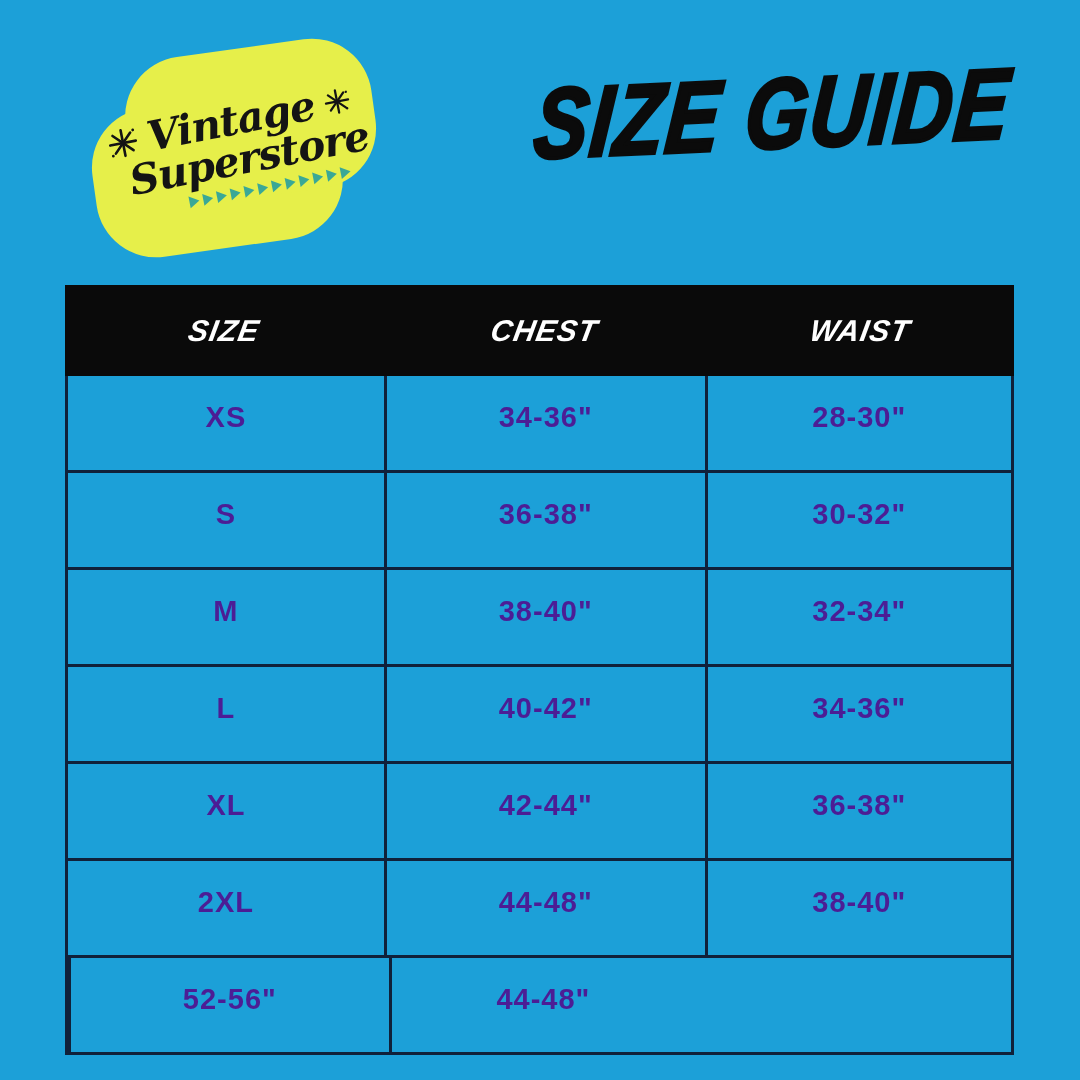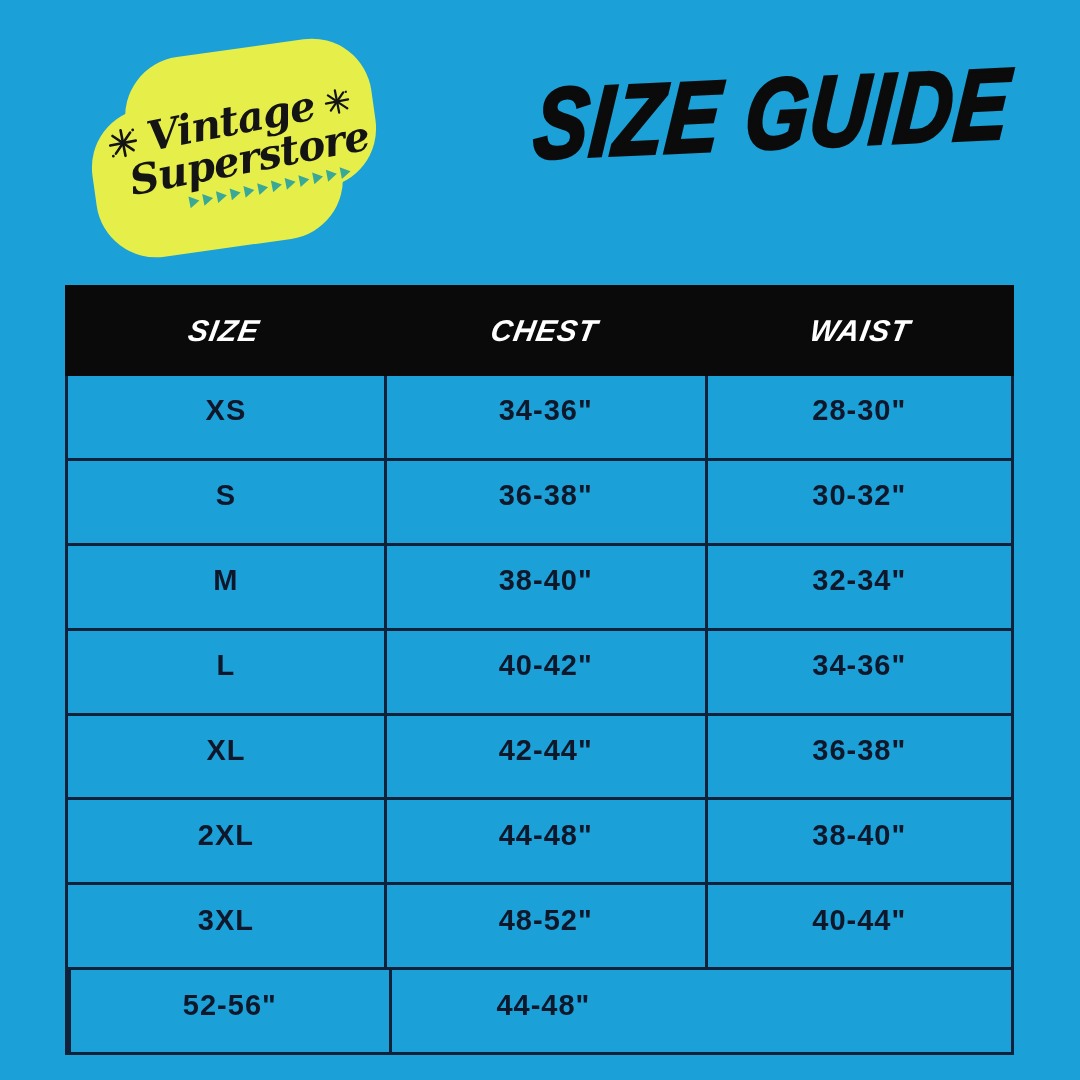--- a/index.html
+++ b/index.html
@@ -91,21 +91,21 @@
   .tbody {
     flex:1;
     display:flex; flex-direction:column;
     border:3px solid #10213A;
     border-top:none;
   }
   .tr { display:flex; flex:1; border-top:3px solid #10213A; }
   .tr:first-child { border-top:none; }
   .td {
     display:flex; align-items:center; justify-content:center;
-    color:#0f172a;
+    color:#4c1d95;
     font-weight:bold; font-size:29px; letter-spacing:1px;
     border-left:3px solid #10213A;
     padding-bottom:12px;
   }
   .c1 { width:33.5%; border-left:none; }
   .c2 { width:34%; }
   .c3 { width:32.5%; }
 </style>
 </head>
 <body>
@@ -196,24 +196,19 @@
         <div class="td c1">XL</div>
         <div class="td c2">42-44"</div>
         <div class="td c3">36-38"</div>
       </div>
       <div class="tr">
         <div class="td c1">2XL</div>
         <div class="td c2">44-48"</div>
         <div class="td c3">38-40"</div>
       </div>
       <div class="tr">
-        <div class="td c1">3XL</div>
-        <div class="td c2">48-52"</div>
-        <div class="td c3">40-44"</div>
-      </div>
-      <div class="tr">
         <div class="td c2">52-56"</div>
         <div class="td c3">44-48"</div>
       </div>
     </div>
   </div>
 
 </div>
 
 </body></html>

